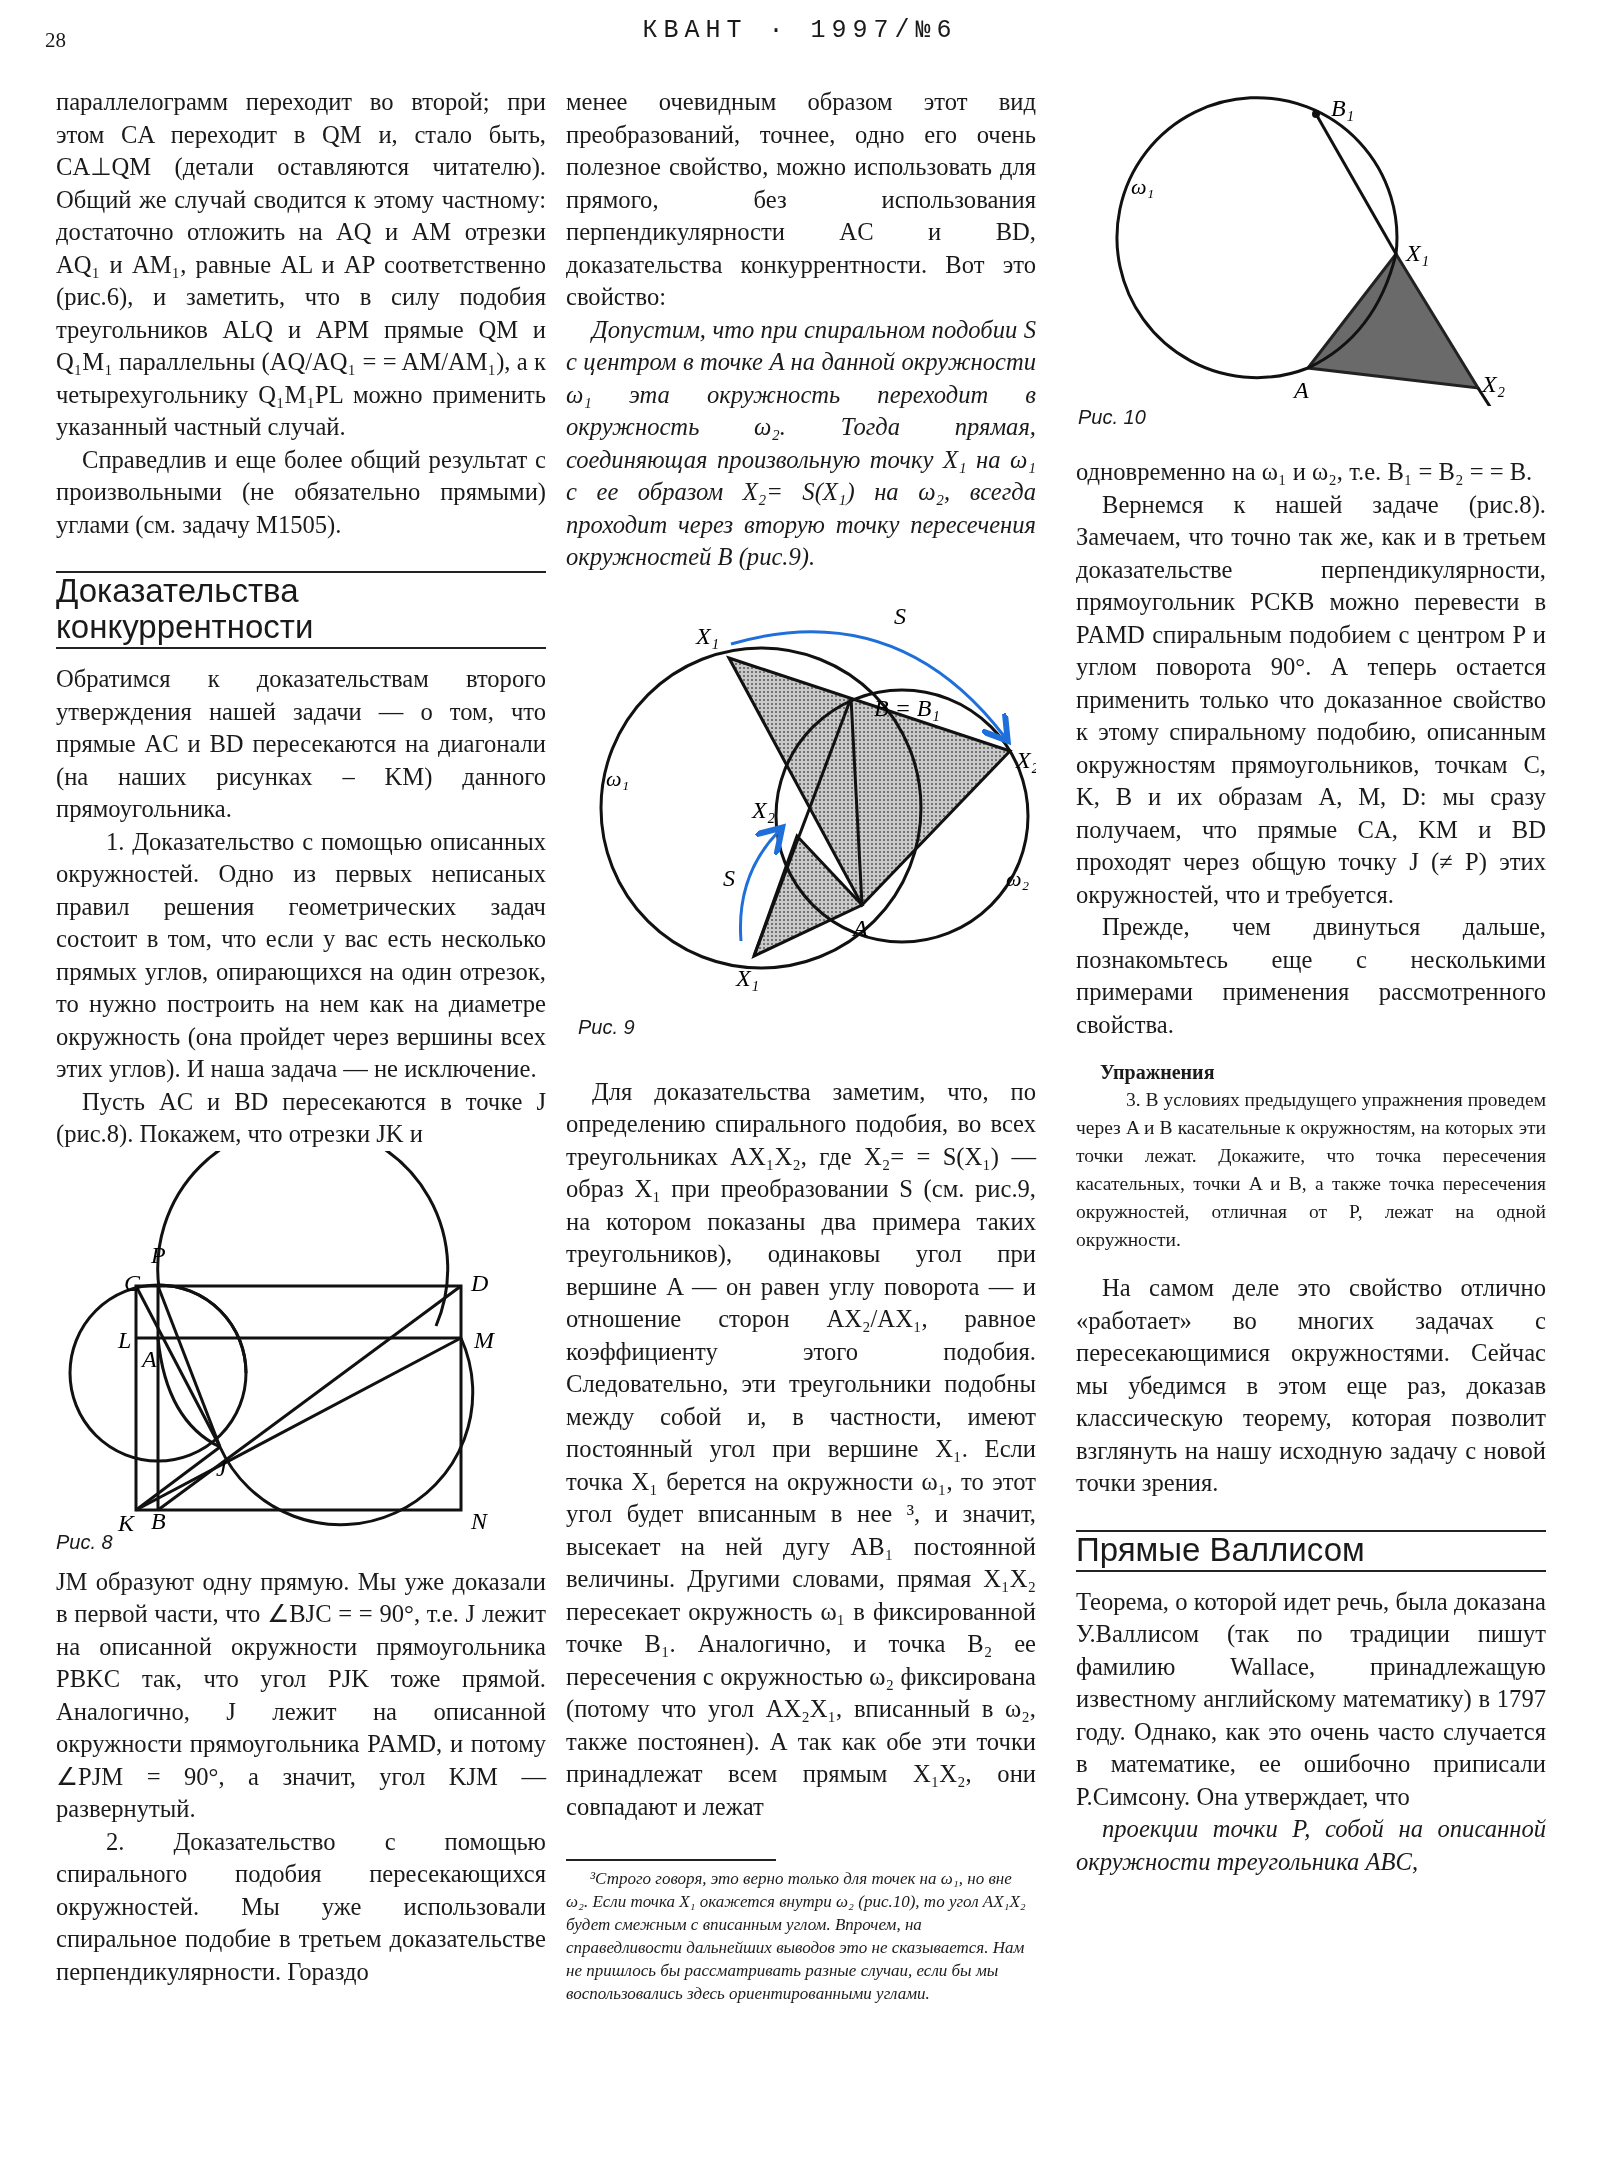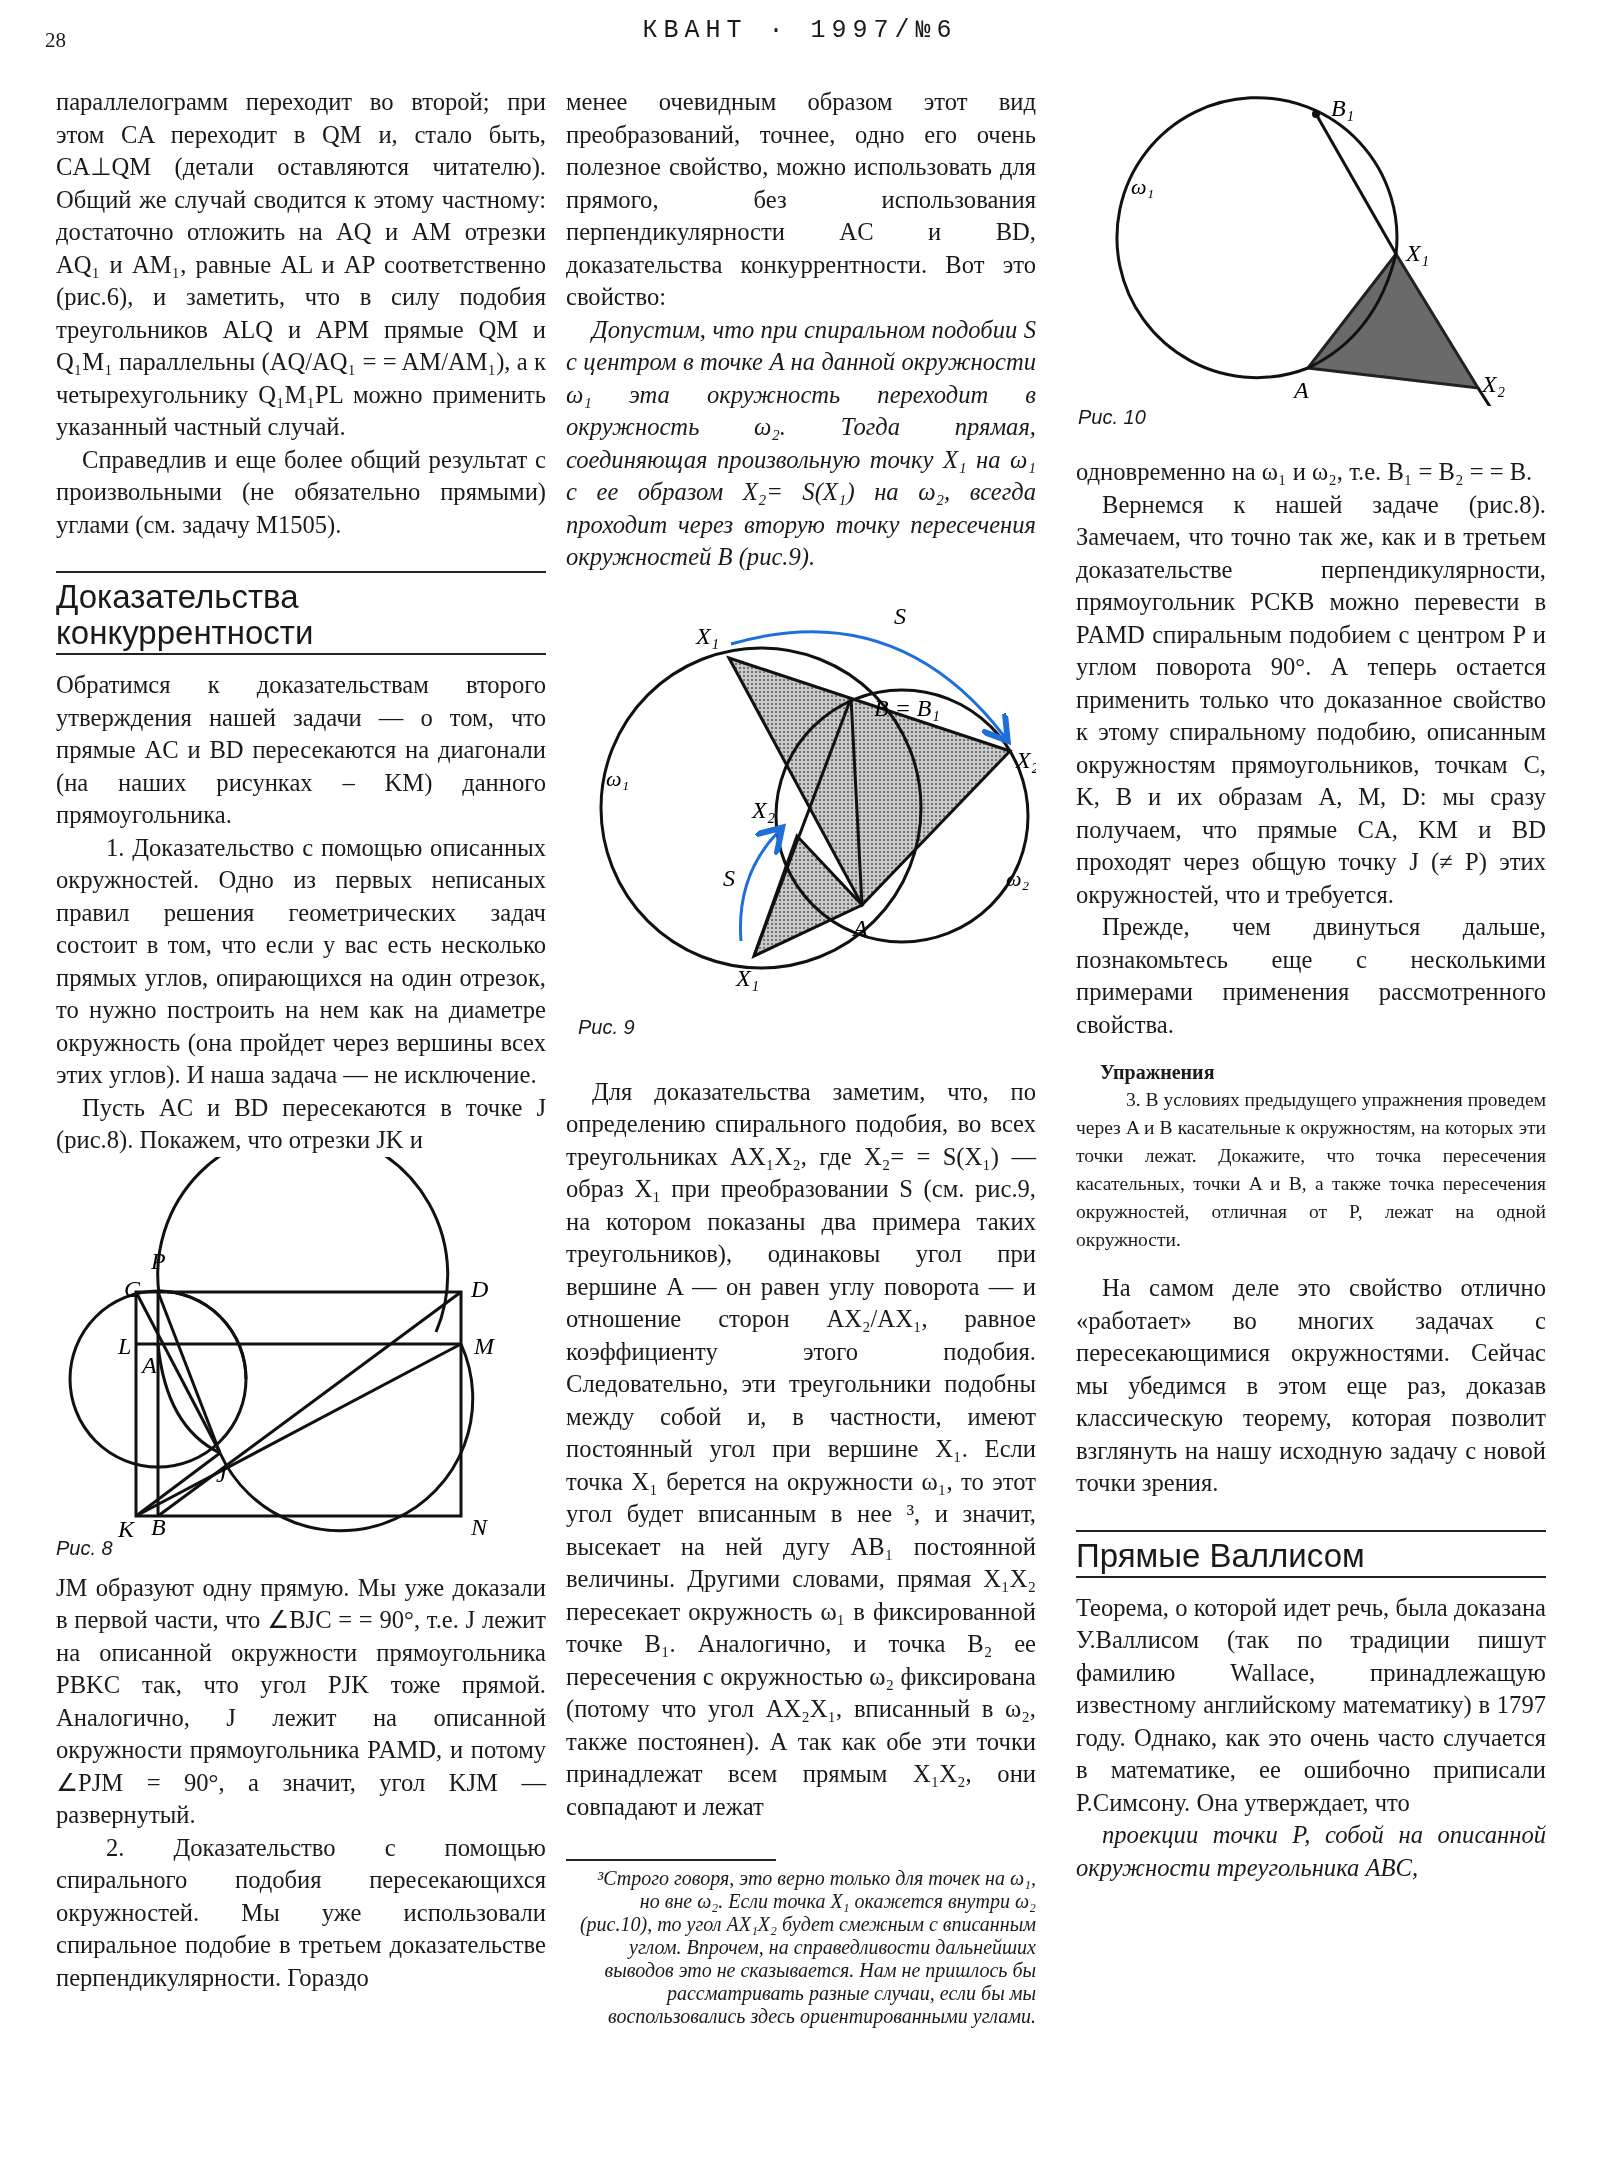--- a/index.html
+++ b/index.html
@@ -14,27 +14,27 @@
   .col1 { left: 56px; }
   .col2 { left: 566px; width: 470px; }
   .col3 { left: 1076px; width: 470px; }
   p { margin: 0; font-family: "Liberation Serif", serif; font-size: 24.6px; line-height: 32.5px; text-align: justify; hyphens: manual; }
   p.ind { text-indent: 26px; }
   p.it { font-style: italic; }
   .b { font-weight: normal; margin-left: 24px; }
   .heading {
     border-top: 2px solid #222; border-bottom: 2px solid #222;
     font-family: "Liberation Sans", "DejaVu Sans", sans-serif;
-    font-size: 33px; line-height: 36px; padding: 6px 0 2px 0; margin: 30px 0 14px 0;
+    font-size: 33px; line-height: 36px; padding: 0 0 2px 0; margin: 30px 0 14px 0;
     font-weight: normal; text-align: left;
   }
   .caption { font-family: "Liberation Sans", "DejaVu Sans", sans-serif; font-style: italic; font-size: 20px; }
   .small p { font-size: 19.5px; line-height: 28px; }
   .ex-title { font-family: "Liberation Serif", serif; font-weight: bold; font-size: 20px; margin: 20px 0 2px 24px; }
-  .footnote { font-family: "Liberation Serif", serif; font-style: italic; font-size: 20px; line-height: 23px; text-align: right; }
+  .footnote { font-family: "Liberation Serif", serif; font-style: italic; font-size: 17px; line-height: 23px; }
   .fn-rule { width: 210px; border-top: 2px solid #222; margin: 36px 0 6px 0; }
   svg text { font-family: "Liberation Serif", serif; font-style: italic; }
 </style>
 </head>
 <body>
 
 <div class="page-num">28</div>
 <div class="running-head">КВАНТ · 1997/№6</div>
 
 <div class="col col1">

